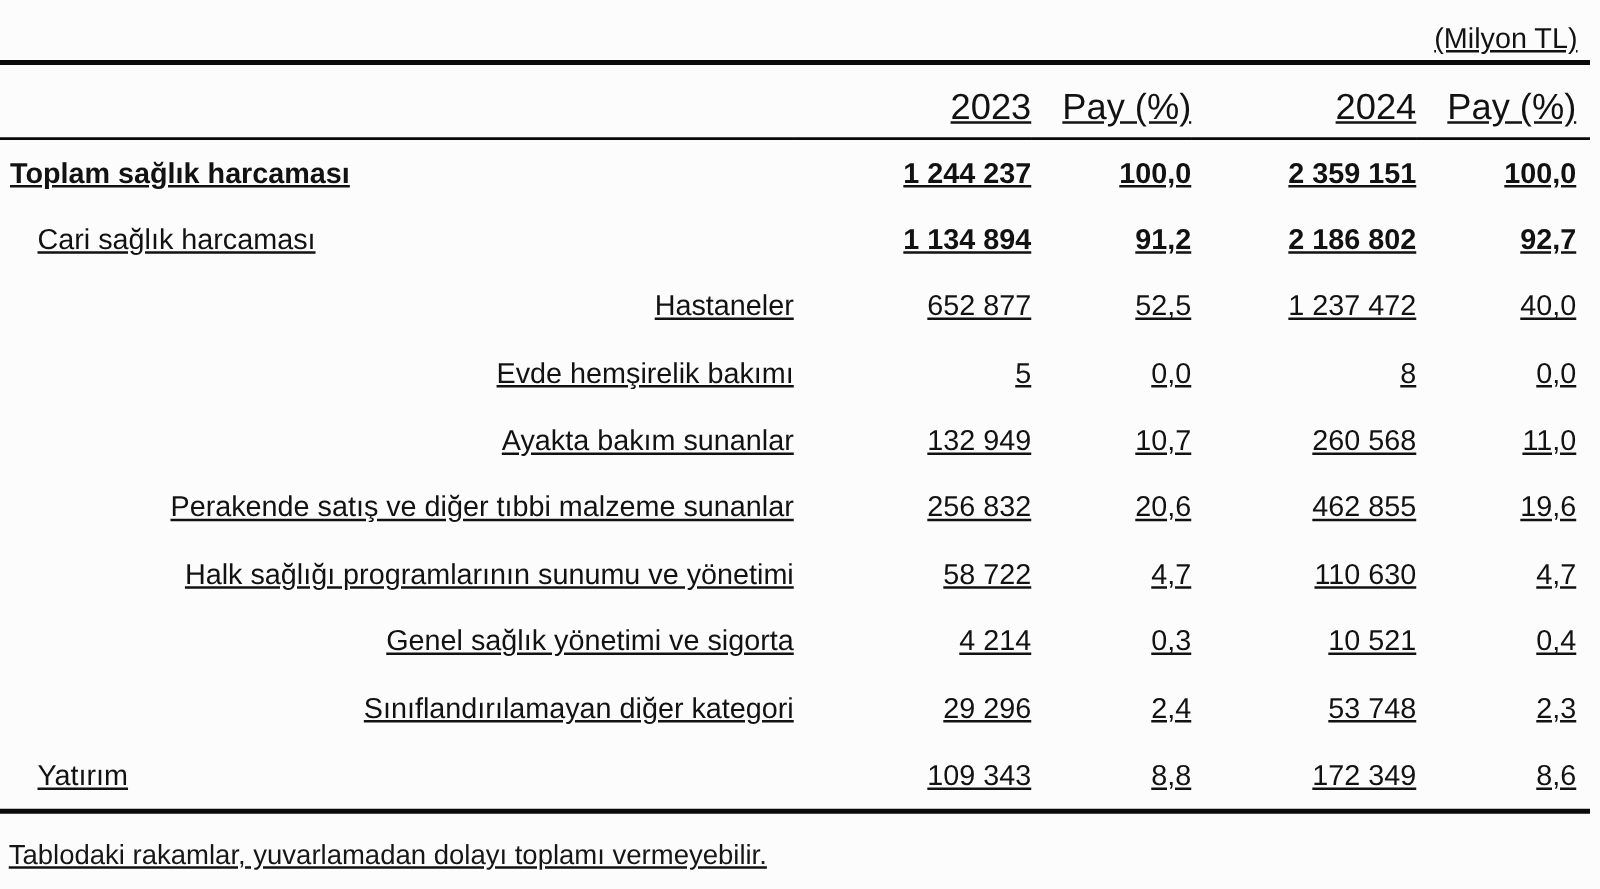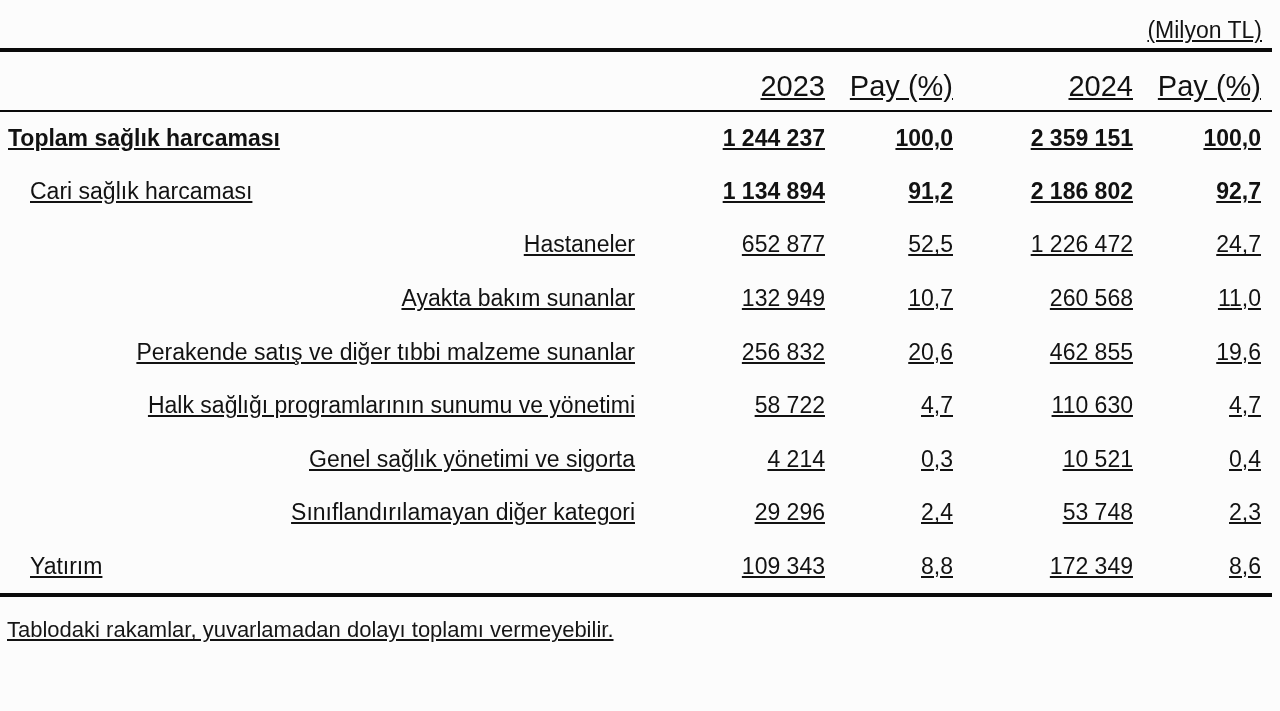--- a/index.html
+++ b/index.html
@@ -113,22 +113,29 @@
         <td class="lbl i1">Cari sağlık harcaması</td>
         <td class="num">1 134 894</td>
         <td class="num">91,2</td>
         <td class="num">2 186 802</td>
         <td class="num last">92,7</td>
       </tr>
       <tr>
         <td class="lbl i2">Hastaneler</td>
         <td class="num">652 877</td>
         <td class="num">52,5</td>
-        <td class="num">1 226 472</td>
-        <td class="num last">24,7</td>
+        <td class="num">1 237 472</td>
+        <td class="num last">40,0</td>
+      </tr>
+      <tr>
+        <td class="lbl i2">Evde hemşirelik bakımı</td>
+        <td class="num">5</td>
+        <td class="num">0,0</td>
+        <td class="num">8</td>
+        <td class="num last">0,0</td>
       </tr>
       <tr>
         <td class="lbl i2">Ayakta bakım sunanlar</td>
         <td class="num">132 949</td>
         <td class="num">10,7</td>
         <td class="num">260 568</td>
         <td class="num last">11,0</td>
       </tr>
       <tr>
         <td class="lbl i2">Perakende satış ve diğer tıbbi malzeme sunanlar</td>

